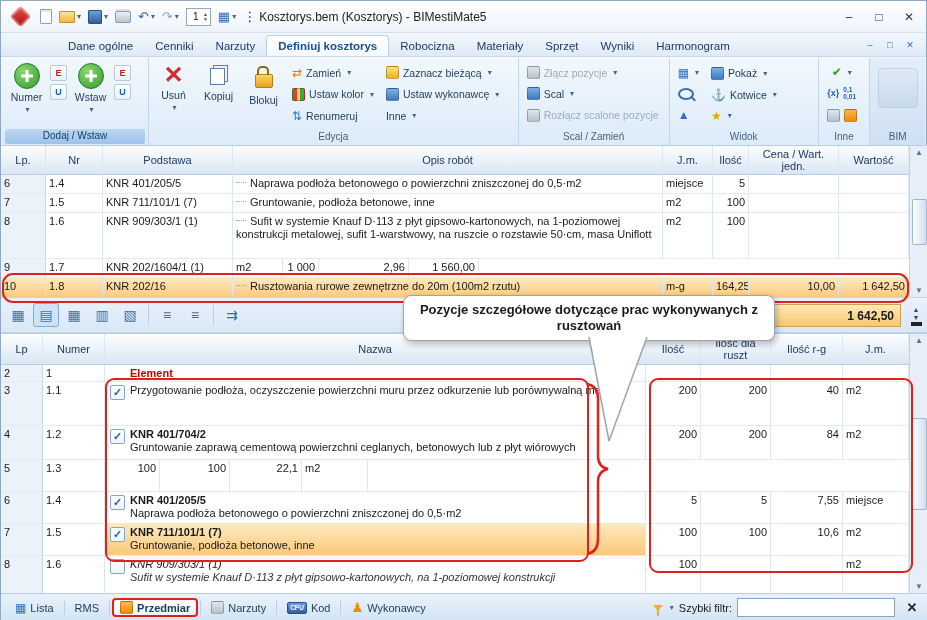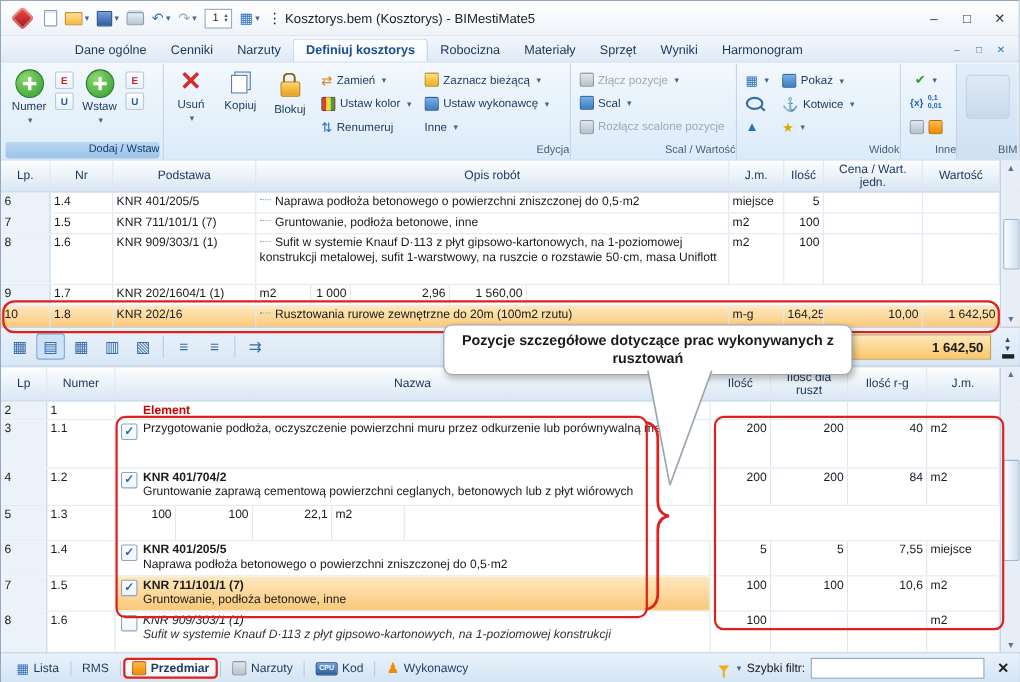--- a/index.html
+++ b/index.html
@@ -30,21 +30,21 @@
   .tabrow{position:absolute;top:32px;left:0;width:100%;height:24px;background:linear-gradient(#f2f7fc,#dfeaf6);border-bottom:1px solid #c9d8ea;display:flex;align-items:flex-end;padding-left:56px;box-sizing:border-box}
   .rtab{padding:4px 11px;font-size:11.5px;color:#1f3a60;white-space:nowrap}
   .rtab.active{background:linear-gradient(#ffffff,#f4f9ff);border:1px solid #bcd0e8;border-bottom:none;border-radius:4px 4px 0 0;color:#174f8e;font-weight:bold}
   .tabrow-right{margin-left:auto;display:flex;gap:4px;padding:0 8px 4px}
   .mini{width:16px;height:14px;font-size:9px;display:flex;align-items:center;justify-content:center;color:#2f6fbd}
 
   
   .ribbon{position:absolute;top:56px;left:0;width:100%;height:88px;background:linear-gradient(#f2f8fd,#dcebf9);display:flex;box-sizing:border-box;padding:1px 1px 0}
   .rgroup{display:flex;flex-direction:column;border-right:1px solid #c3d5e8;box-sizing:border-box}
   .rg-content{flex:1;display:flex;align-items:stretch;padding:2px}
-  .rg-caption{height:15px;text-align:right;font-size:10px;color:#46617f;line-height:14px;white-space:nowrap;overflow:hidden}
+  .rg-caption{height:15px;text-align:center;font-size:10px;color:#46617f;line-height:14px;white-space:nowrap;overflow:hidden}
   .rg-caption.hl{background:linear-gradient(#bcd7f2,#9cc3e8);border-radius:3px;margin:0 3px 1px;color:#123c6b}
   .bigbtn{width:45px;display:flex;flex-direction:column;align-items:center;padding-top:3px;gap:2px;font-size:10.5px;color:#1c3a5e;text-align:center}
   .ic-plus{width:24px;height:24px;border-radius:50%;background:radial-gradient(circle at 35% 30%,#8ed66f,#2f9e2f);border:1px solid #1f7a1f;position:relative}
   .ic-plus::before,.ic-plus::after{content:"";position:absolute;background:#fff;left:50%;top:50%}
   .ic-plus::before{width:12px;height:3px;transform:translate(-50%,-50%)}
   .ic-plus::after{width:3px;height:12px;transform:translate(-50%,-50%)}
   .ic-delx{font-size:24px;line-height:24px;color:#d22c2c;font-weight:bold}
   .ic-lock{width:16px;height:12px;background:linear-gradient(#ffd36b,#e8a11b);border:1px solid #b97f12;border-radius:2px;position:relative;margin-top:11px}
   .ic-lock::before{content:"";position:absolute;width:8px;height:7px;border:2px solid #8a6a1a;border-bottom:none;border-radius:5px 5px 0 0;left:1px;top:-9px}
   .ic-copy{width:13px;height:15px;background:#fff;border:1px solid #5b7ca3;margin:5px 3px 0 0;box-shadow:3px -3px 0 -1px #eef4fa,3px -3px 0 0 #5b7ca3}
@@ -297,21 +297,21 @@
               <span class="chip c-blue"></span>
               <span>Scal</span>
               <span class="dd">▾</span>
             </div>
           <div class="smallbtn disabled">
               <span class="chip c-gray"></span>
               <span>Rozłącz scalone pozycje</span>
             </div>
         </div>
       </div>
-      <div class="rg-caption">Scal / Wartość</div>
+      <div class="rg-caption">Scal / Zamień</div>
     </div>
 
     <div class="rgroup" style="width:150px">
       <div class="rg-content">
         <div class="smallcol">
           <div class="smallbtn">
               <span class="si blu">▦</span>
               <span class="dd">▾</span>
             </div>
           <div class="smallbtn">

